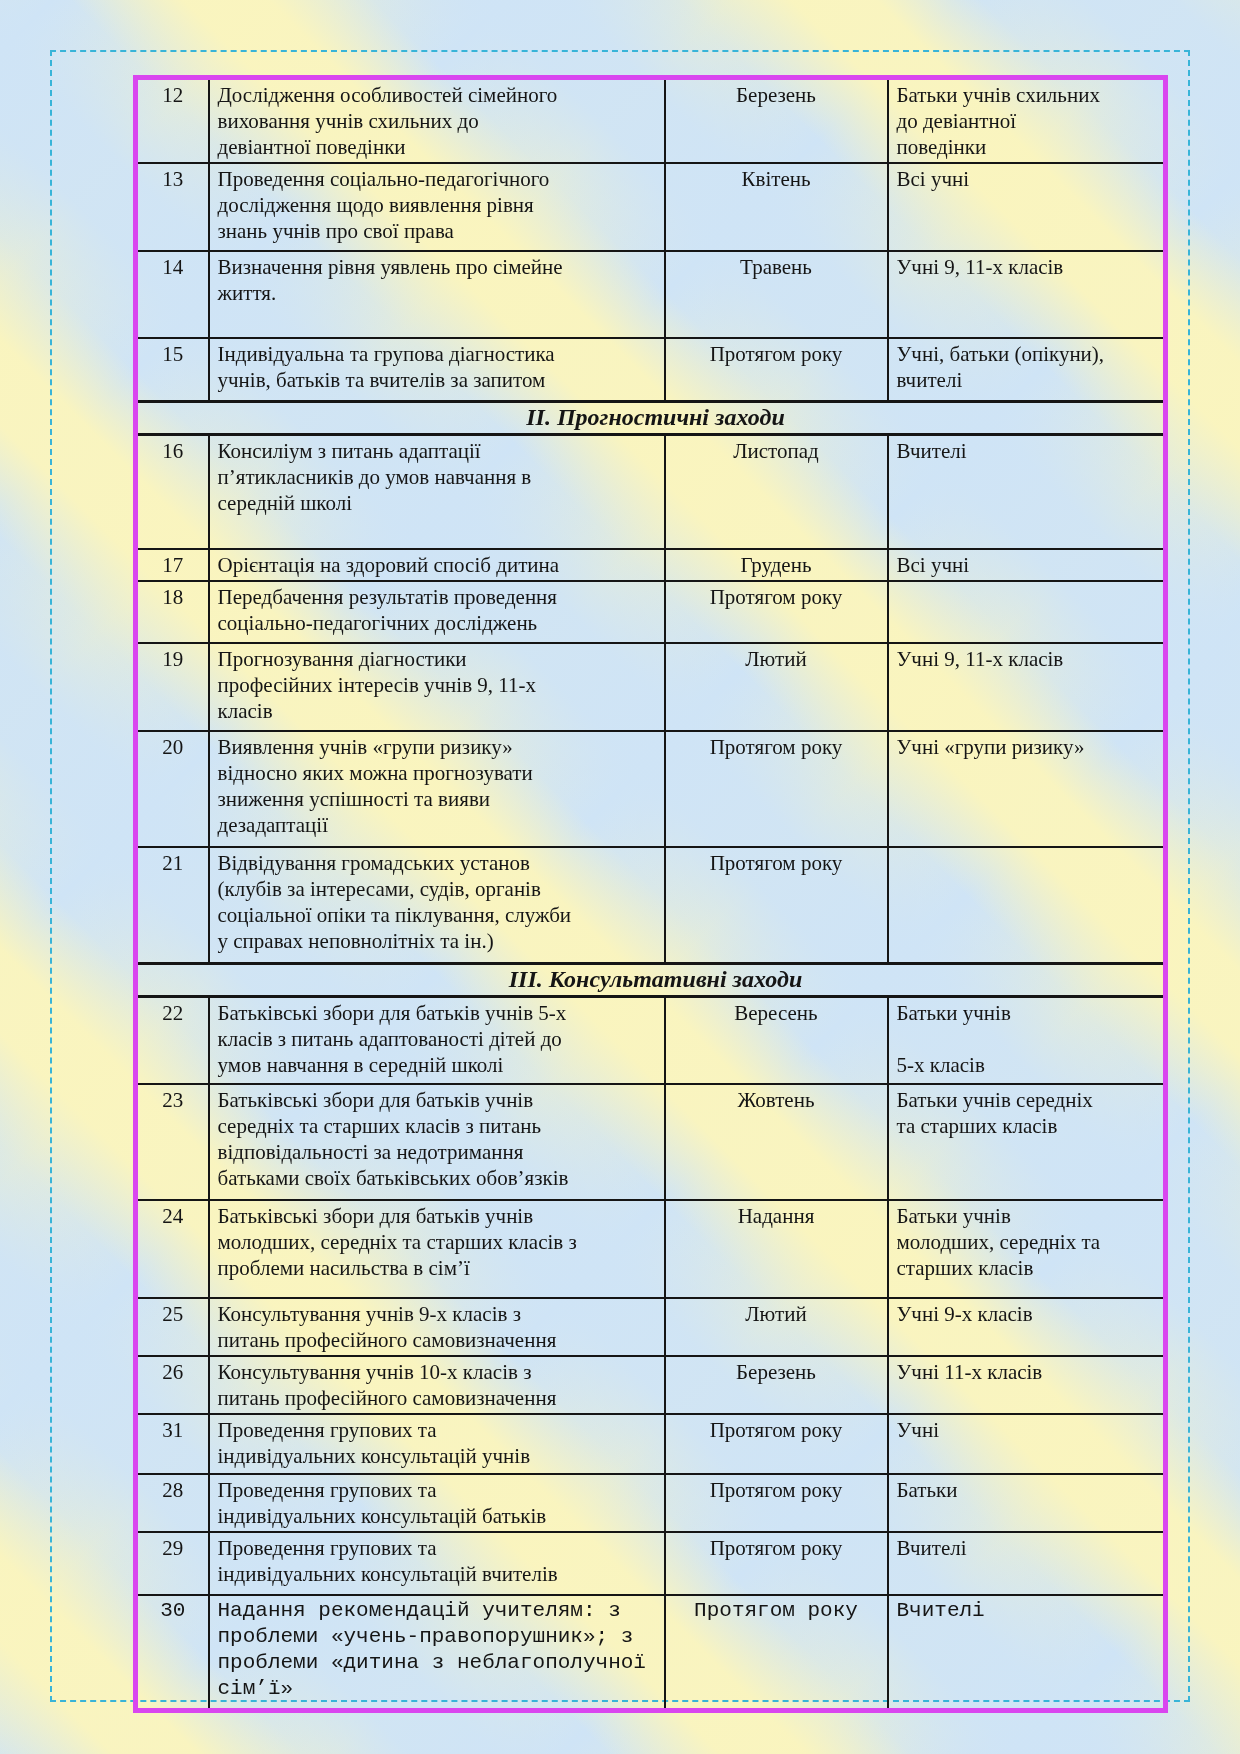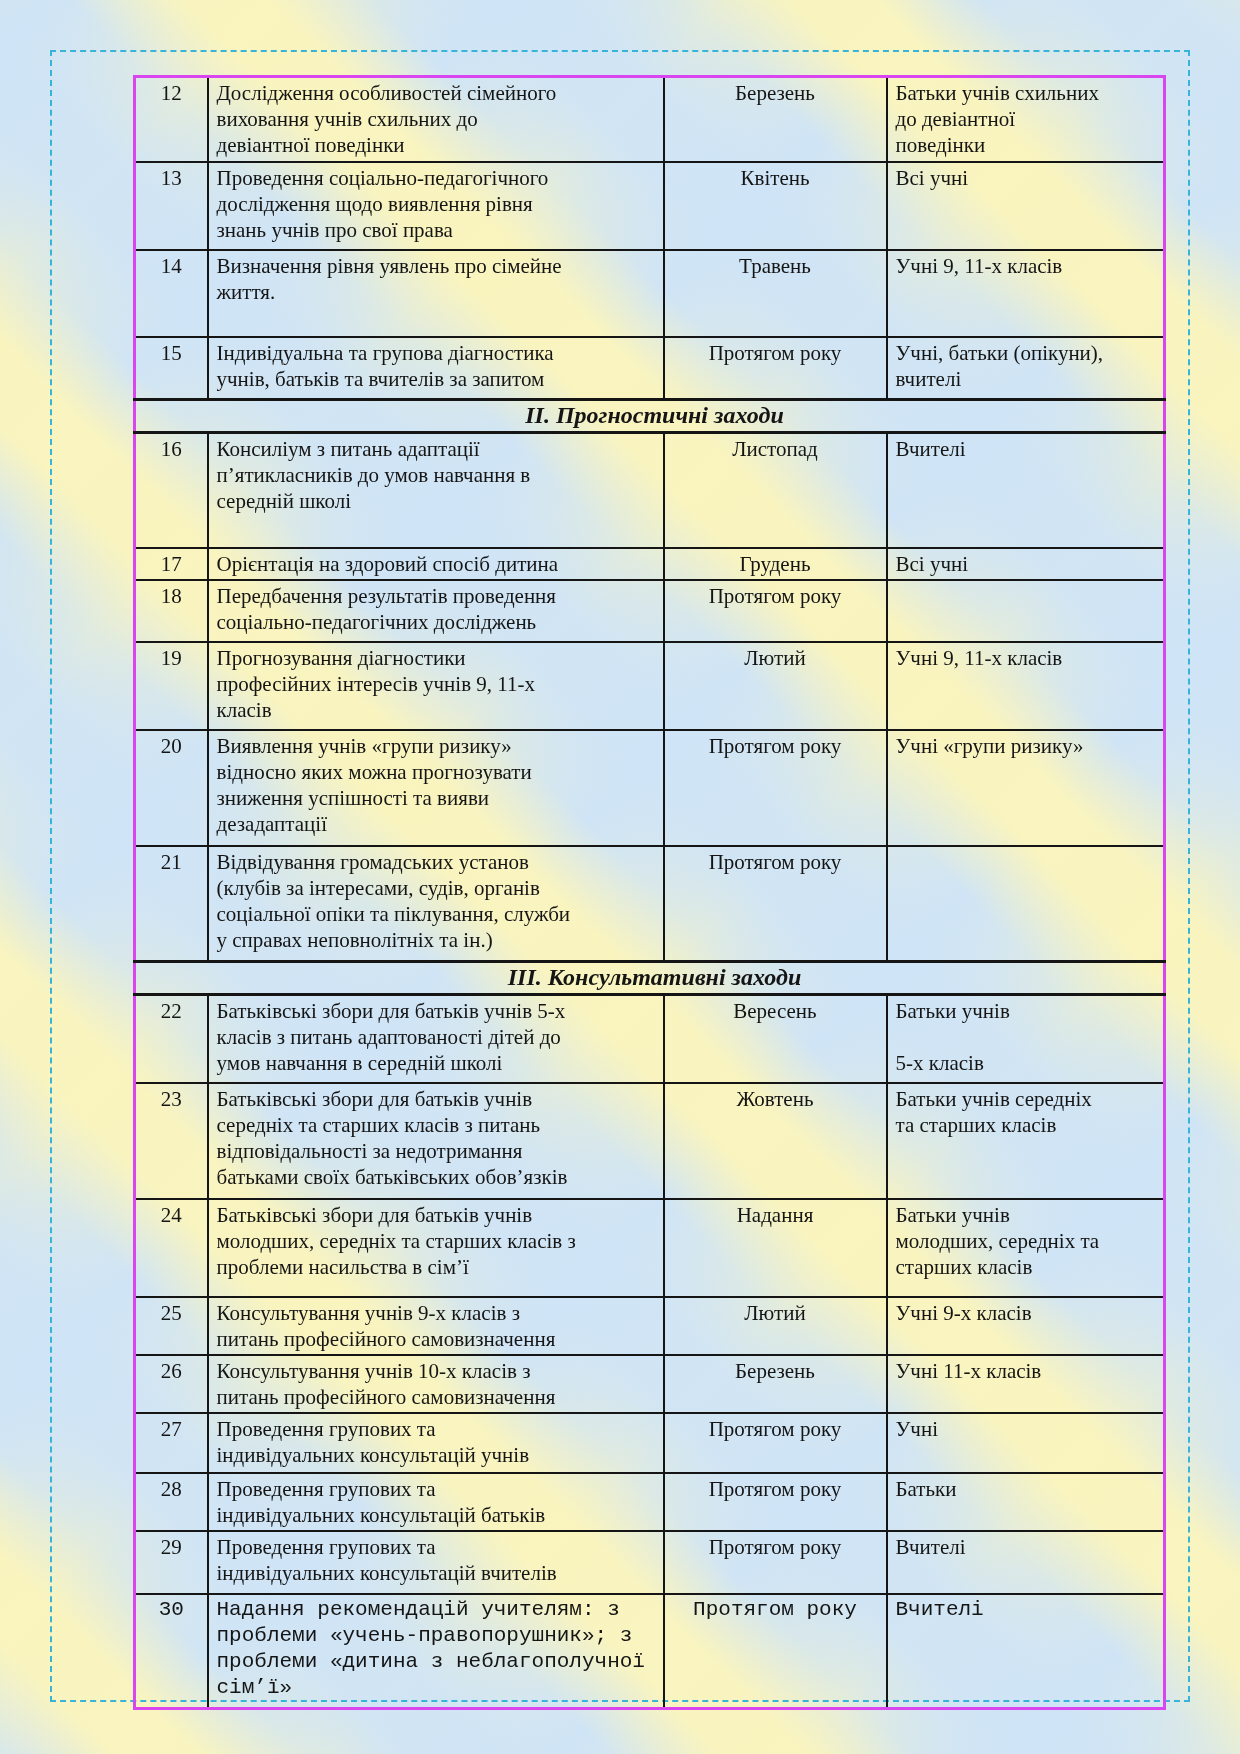--- a/index.html
+++ b/index.html
@@ -33,21 +33,21 @@
     pointer-events: none;
   }
   .table-wrap {
     position: absolute;
     left: 133px; top: 75px;
   }
   table.plan {
     border-collapse: collapse;
     table-layout: fixed;
     width: 1030px;
-    border: 3px solid #d946ef;
+    border: 5px solid #d946ef;
   }
   table.plan td {
     border: 2px solid #151515;
     vertical-align: top;
     padding: 2px 8px;
     font-size: 21px;
     line-height: 26px;
     color: #151515;
     overflow: hidden;
   }
@@ -204,21 +204,21 @@
     <td class="c-aud">Учні 9-х класів</td>
   </tr>
         <tr class="data-row" style="height: 56px;">
     <td class="c-num">26</td>
     <td class="c-act">Консультування учнів 10-х класів з
 питань професійного самовизначення</td>
     <td class="c-when">Березень</td>
     <td class="c-aud">Учні 11-х класів</td>
   </tr>
         <tr class="data-row" style="height: 60px;">
-    <td class="c-num">27</td>
+    <td class="c-num">31</td>
     <td class="c-act">Проведення групових та
 індивідуальних консультацій учнів</td>
     <td class="c-when">Протягом року</td>
     <td class="c-aud">Учні</td>
   </tr>
         <tr class="data-row" style="height: 57px;">
     <td class="c-num">28</td>
     <td class="c-act">Проведення групових та
 індивідуальних консультацій батьків</td>
     <td class="c-when">Протягом року</td>

